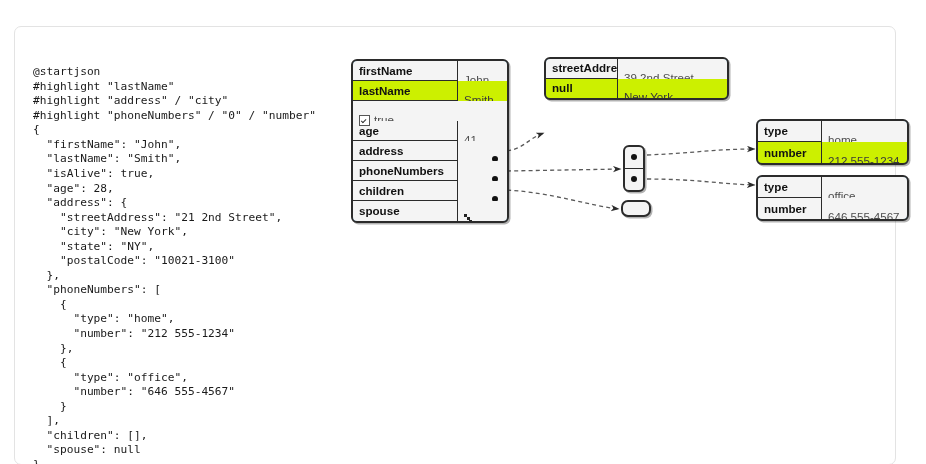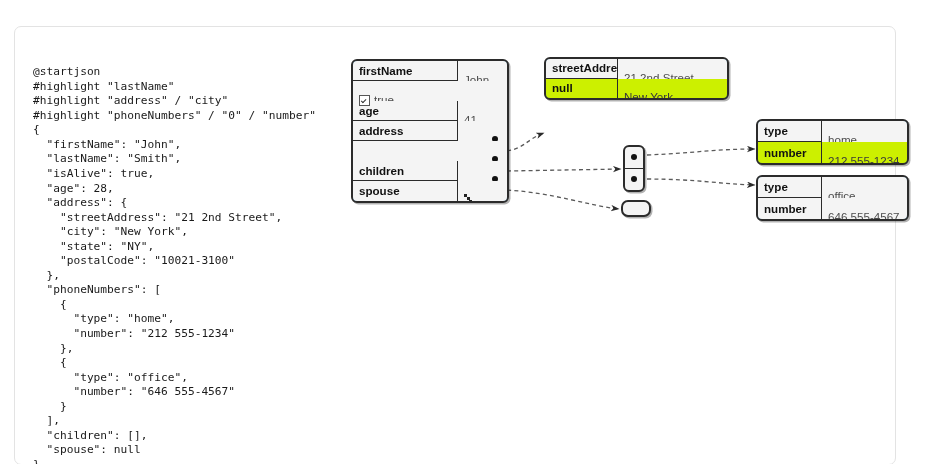--- a/index.html
+++ b/index.html
@@ -130,37 +130,42 @@
 
       <path d="M632,152 C680,152 705,157 740,158"></path>
     </g>
   </svg>
 
   <div class="jtable" id="tbl-root">
     <div class="jrow">
       <div class="jkey">firstName</div>
       <div class="jval">John</div>
     </div>
+    <div class="jrow hl">
+      <div class="jkey">lastName</div>
+      <div class="jval">Smith</div>
+    </div>
     <div class="jrow">
       <div class="jval">
         <span class="cbx"></span>
           <span>true</span>
       </div>
     </div>
     <div class="jrow">
       <div class="jkey">age</div>
       <div class="jval">41</div>
     </div>
     <div class="jrow">
       <div class="jkey">address</div>
       <div class="jval ref">
         <span class="dot"></span>
       </div>
     </div>
     <div class="jrow">
+      <div class="jkey">phoneNumbers</div>
       <div class="jval ref">
         <span class="dot"></span>
       </div>
     </div>
     <div class="jrow">
       <div class="jkey">children</div>
       <div class="jval ref">
         <span class="dot"></span>
       </div>
     </div>
@@ -172,21 +177,21 @@
             <i style="left:3px;top:3px;"></i>
             <i style="left:5px;top:6px;"></i>
         </span>
       </div>
     </div>
   </div>
 
   <div class="jtable" id="tbl-address">
     <div class="jrow">
       <div class="jkey">streetAddress</div>
-      <div class="jval">21 2nd Street</div>
+      <div class="jval">39 2nd Street</div>
     </div>
     <div class="jrow hl">
       <div class="jkey">null</div>
       <div class="jval">New York</div>
     </div>
   </div>
 
   <div id="arr-node">
     <div class="acell">
       <span class="dot"></span>

